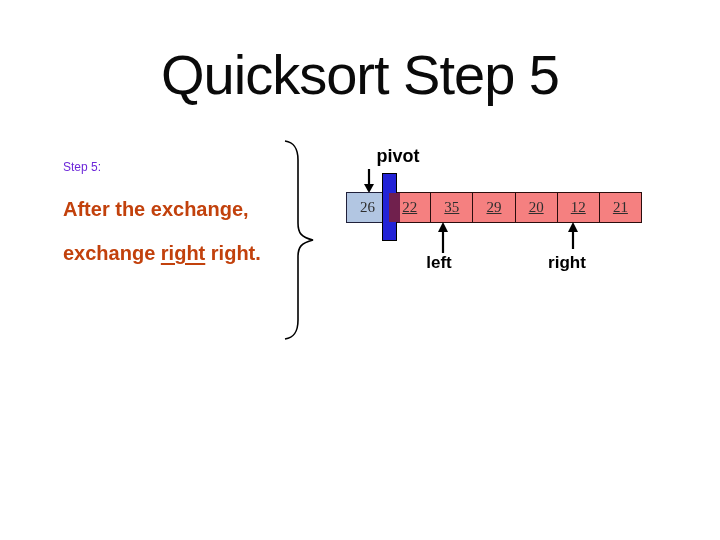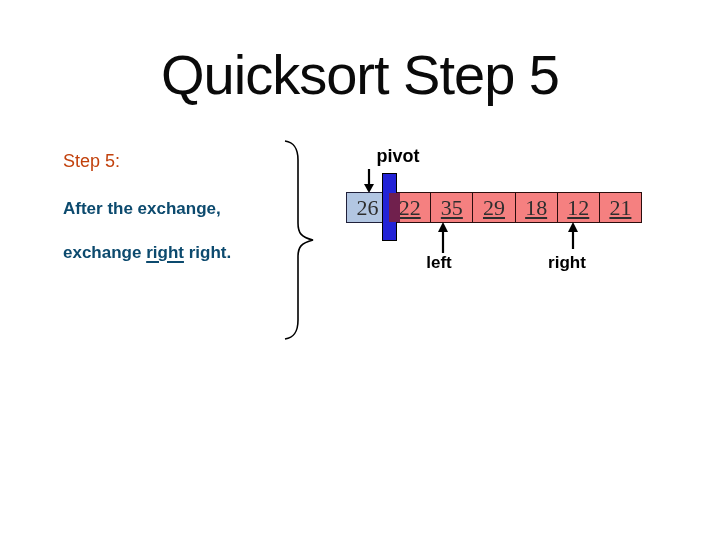--- a/index.html
+++ b/index.html
@@ -18,32 +18,32 @@
     text-align: center;
     font-size: 56px;
     font-weight: 400;
     letter-spacing: -1px;
     color: #0a0a0a;
     white-space: nowrap;
   }
 
   .step-label {
     position: absolute;
-    left: 63px; top: 151px;
-    font-size: 18px;
-    color: #c2410c;
+    left: 63px; top: 160px;
+    font-size: 12px;
+    color: #6d28d9;
   }
 
   .desc {
     position: absolute;
     left: 63px; top: 198px;
-    font-size: 17px;
+    font-size: 20px;
     font-weight: bold;
     line-height: 22px;
-    color: #0c4a6e;
+    color: #c2410c;
     white-space: nowrap;
   }
   .desc .u {
     text-decoration: underline;
     text-decoration-thickness: 1.5px;
     text-underline-offset: 3px;
   }
 
   .brace { position: absolute; left: 279px; top: 139px; }
 
@@ -59,21 +59,21 @@
     left: 346px; top: 192px;
     width: 296px; height: 31px;
     display: flex;
   }
   .cell {
     flex: 1;
     display: flex; align-items: center; justify-content: center;
     background: var(--cell-fill);
     border: 1px solid var(--cell-border);
     font-family: "Liberation Serif", serif;
-    font-size: 22px;
+    font-size: 15px;
     color: #2e2e2e;
   }
   .cell + .cell { border-left: none; text-decoration: underline; }
   .cell.pivot-cell {
     background: var(--pivot-cell-fill);
     border-color: var(--pivot-cell-border);
   }
 
   .pivot-bar {
     position: absolute;
@@ -133,21 +133,21 @@
       <line x1="6" y1="0" x2="6" y2="16"></line>
       <polygon points="1,15 11,15 6,24"></polygon>
     </svg>
   </div>
 
   <div class="cells">
     <div class="cell pivot-cell">26</div>
     <div class="cell">22</div>
     <div class="cell">35</div>
     <div class="cell">29</div>
-    <div class="cell">18</div>
+    <div class="cell">20</div>
     <div class="cell">12</div>
     <div class="cell">21</div>
   </div>
 
   <div class="pivot-bar"></div>
   <div class="bar-overlap"></div>
 
   <div class="arrow" style="left:437px; top:222px;">
     <svg width="12" height="31" viewBox="0 0 12 31">
       <polygon points="6,0 1,10 11,10"></polygon>

